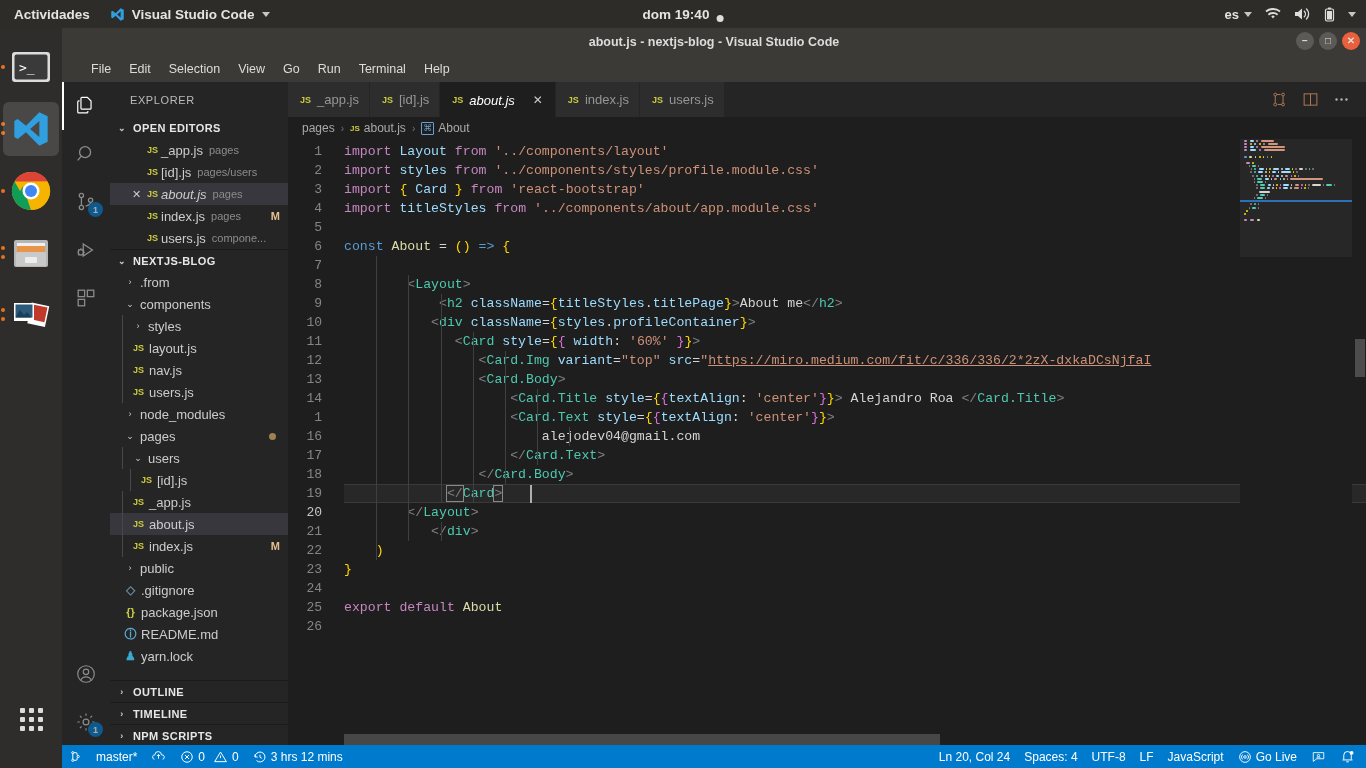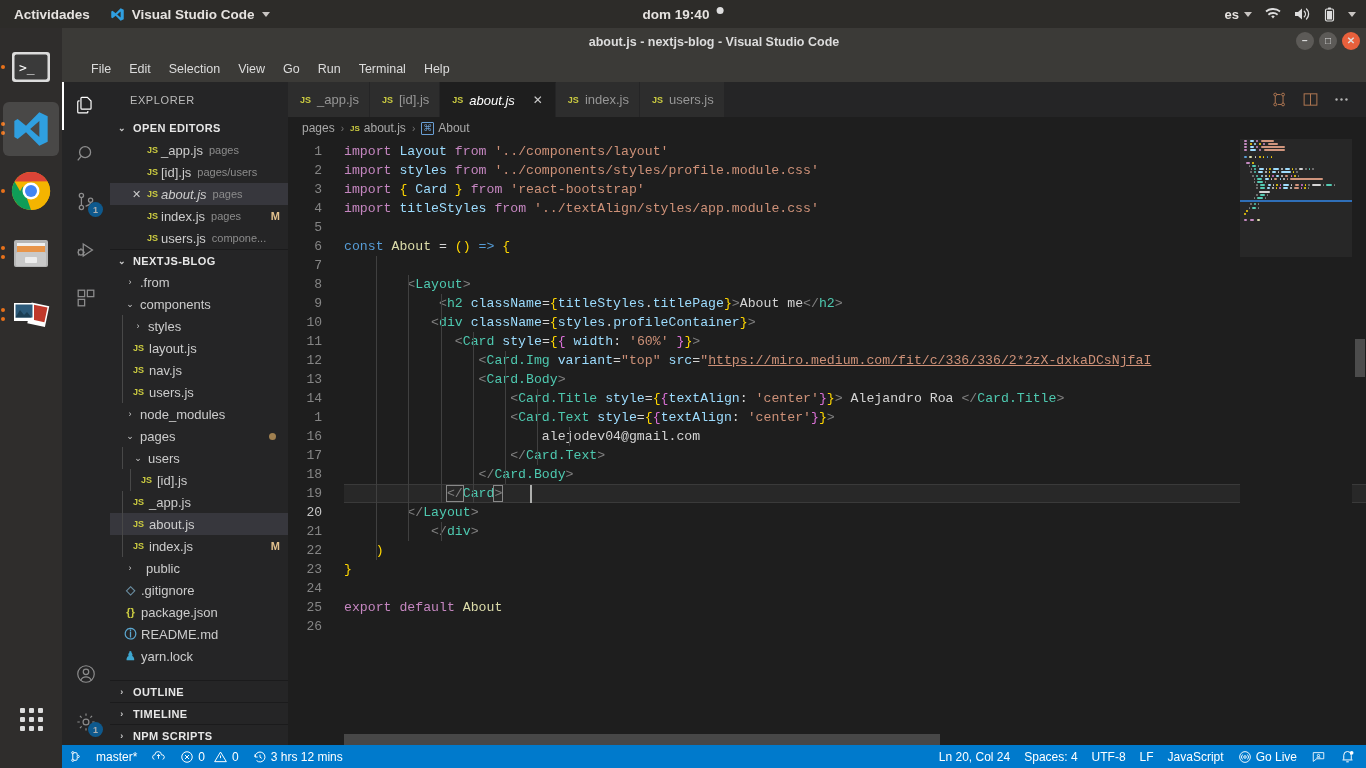--- a/index.html
+++ b/index.html
@@ -13,21 +13,21 @@
 
   
   #gnome-topbar {
     position:absolute; left:0; top:0; width:1366px; height:28px;
     background:#2d2c29; display:flex; align-items:center;
     color:#e6e3e0; font-size:13.5px; font-weight:bold; z-index:60;
   }
   #gnome-activities { padding:0 12px 0 14px; cursor:pointer; }
   .gn-app { display:flex; align-items:center; gap:7px; padding:0 8px; cursor:pointer; }
   .gn-caret { width:0;height:0;border-left:4px solid transparent;border-right:4px solid transparent;border-top:5px solid #c8c5c2; }
-  #gnome-clock { position:absolute; left:50%; transform:translateX(-50%); display:flex; align-items:flex-start; gap:7px; cursor:pointer; }
+  #gnome-clock { position:absolute; left:50%; transform:translateX(-50%); display:flex; align-items:flex-end; gap:7px; cursor:pointer; }
   .gn-dot { width:7px;height:7px;border-radius:50%;background:#ddd; }
   #gnome-right { position:absolute; right:10px; display:flex; align-items:center; gap:13px; }
   #gnome-right .kbd { font-size:13px; }
 
   
   #ubuntu-dock {
     position:absolute; left:0; top:28px; width:62px; height:740px;
     background:#2f2d2c; z-index:55;
   }
   .dock-item { position:relative; width:62px; height:62px; display:flex; align-items:center; justify-content:center; cursor:pointer; }
@@ -473,21 +473,21 @@
           <div class="row">
             <span style="display:inline-block;width:20px"></span>
             <span class="jsicon">JS</span>
             <span class="fname" style="margin-left:2px">index.js</span>
             <span class="fmod" style="right:8px">M</span>
             <span class="indent-guide" style="left: 12px;"></span>
           </div>
           <div class="row">
             <span style="display:inline-block;width:12px"></span>
             <span class="twisty">›</span>
-            <span class="fname" style="margin-left:8px">public</span>
+            <span class="fname" style="margin-left:2px">public</span>
           </div>
           <div class="row">
             <span style="display:inline-block;width:12px"></span>
             <span class="jsicon" style="color:#6b8fa3;font-size:12px">◇</span>
             <span class="fname" style="margin-left:2px">.gitignore</span>
           </div>
           <div class="row">
             <span style="display:inline-block;width:12px"></span>
             <span class="jsicon" style="color:#cbcb41;font-size:11px">{}</span>
             <span class="fname" style="margin-left:2px">package.json</span>
@@ -609,21 +609,21 @@
             <div class="lnum">22</div>
             <div class="lnum">23</div>
             <div class="lnum">24</div>
             <div class="lnum">25</div>
             <div class="lnum">26</div>
           </div>
         <div id="codelines" class="mono">
             <div class="cl"><span class="t-kw">import</span><span class="t-txt"> </span><span class="t-var">Layout</span><span class="t-txt"> </span><span class="t-kw">from</span><span class="t-txt"> </span><span class="t-str">'../components/layout'</span></div>
             <div class="cl"><span class="t-kw">import</span><span class="t-txt"> </span><span class="t-var">styles</span><span class="t-txt"> </span><span class="t-kw">from</span><span class="t-txt"> </span><span class="t-str">'../components/styles/profile.module.css'</span></div>
             <div class="cl"><span class="t-kw">import</span><span class="t-txt"> </span><span class="t-brc">{</span><span class="t-txt"> </span><span class="t-var">Card</span><span class="t-txt"> </span><span class="t-brc">}</span><span class="t-txt"> </span><span class="t-kw">from</span><span class="t-txt"> </span><span class="t-str">'react-bootstrap'</span></div>
-            <div class="cl"><span class="t-kw">import</span><span class="t-txt"> </span><span class="t-var">titleStyles</span><span class="t-txt"> </span><span class="t-kw">from</span><span class="t-txt"> </span><span class="t-str">'../textAlign/styles/app.module.css'</span></div>
+            <div class="cl"><span class="t-kw">import</span><span class="t-txt"> </span><span class="t-var">titleStyles</span><span class="t-txt"> </span><span class="t-kw">from</span><span class="t-txt"> </span><span class="t-str">'../components/about/app.module.css'</span></div>
             <div class="cl"></div>
             <div class="cl"><span class="t-kw2">const</span><span class="t-txt"> </span><span class="t-fn">About</span><span class="t-txt"> </span><span class="t-txt">=</span><span class="t-txt"> </span><span class="t-brc">(</span><span class="t-brc">)</span><span class="t-txt"> </span><span class="t-kw2">=&gt;</span><span class="t-txt"> </span><span class="t-brc">{</span></div>
             <div class="cl"><span class="ig" style="left: 32.2px;"></span></div>
             <div class="cl"><span class="ig" style="left: 32.2px;"></span><span class="ig" style="left: 64.4px;"></span><span class="t-txt">        </span><span class="t-punc">&lt;</span><span class="t-tag">Layout</span><span class="t-punc">&gt;</span></div>
             <div class="cl"><span class="ig" style="left: 32.2px;"></span><span class="ig" style="left: 64.4px;"></span><span class="ig" style="left: 96.6px;"></span><span class="t-txt">            </span><span class="t-punc">&lt;</span><span class="t-tag">h2</span><span class="t-txt"> </span><span class="t-var">className</span><span class="t-txt">=</span><span class="t-brc">{</span><span class="t-var">titleStyles</span><span class="t-txt">.</span><span class="t-var">titlePage</span><span class="t-brc">}</span><span class="t-punc">&gt;</span><span class="t-txt">About me</span><span class="t-punc">&lt;/</span><span class="t-tag">h2</span><span class="t-punc">&gt;</span></div>
             <div class="cl"><span class="ig" style="left: 32.2px;"></span><span class="ig" style="left: 64.4px;"></span><span class="ig" style="left: 96.6px;"></span><span class="t-txt">           </span><span class="t-punc">&lt;</span><span class="t-tag">div</span><span class="t-txt"> </span><span class="t-var">className</span><span class="t-txt">=</span><span class="t-brc">{</span><span class="t-var">styles</span><span class="t-txt">.</span><span class="t-var">profileContainer</span><span class="t-brc">}</span><span class="t-punc">&gt;</span></div>
             <div class="cl"><span class="ig" style="left: 32.2px;"></span><span class="ig" style="left: 64.4px;"></span><span class="ig" style="left: 96.6px;"></span><span class="ig" style="left: 128.8px;"></span><span class="t-txt">              </span><span class="t-punc">&lt;</span><span class="t-tag">Card</span><span class="t-txt"> </span><span class="t-var">style</span><span class="t-txt">=</span><span class="t-brc">{</span><span class="t-brc2">{</span><span class="t-txt"> </span><span class="t-var">width</span><span class="t-txt">:</span><span class="t-txt"> </span><span class="t-str">'60%'</span><span class="t-txt"> </span><span class="t-brc2">}</span><span class="t-brc">}</span><span class="t-punc">&gt;</span></div>
             <div class="cl"><span class="ig" style="left: 32.2px;"></span><span class="ig" style="left: 64.4px;"></span><span class="ig" style="left: 96.6px;"></span><span class="ig" style="left: 128.8px;"></span><span class="ig" style="left: 161px;"></span><span class="t-txt">                 </span><span class="t-punc">&lt;</span><span class="t-tag">Card.Img</span><span class="t-txt"> </span><span class="t-var">variant</span><span class="t-txt">=</span><span class="t-str">"top"</span><span class="t-txt"> </span><span class="t-var">src</span><span class="t-txt">=</span><span class="t-str">"</span><span class="t-link">https://miro.medium.com/fit/c/336/336/2*2zX-dxkaDCsNjfaI</span></div>
             <div class="cl"><span class="ig" style="left: 32.2px;"></span><span class="ig" style="left: 64.4px;"></span><span class="ig" style="left: 96.6px;"></span><span class="ig" style="left: 128.8px;"></span><span class="ig" style="left: 161px;"></span><span class="t-txt">                 </span><span class="t-punc">&lt;</span><span class="t-tag">Card.Body</span><span class="t-punc">&gt;</span></div>
             <div class="cl"><span class="ig" style="left: 32.2px;"></span><span class="ig" style="left: 64.4px;"></span><span class="ig" style="left: 96.6px;"></span><span class="ig" style="left: 128.8px;"></span><span class="ig" style="left: 161px;"></span><span class="ig" style="left: 193.2px;"></span><span class="t-txt">                     </span><span class="t-punc">&lt;</span><span class="t-tag">Card.Title</span><span class="t-txt"> </span><span class="t-var">style</span><span class="t-txt">=</span><span class="t-brc">{</span><span class="t-brc2">{</span><span class="t-var">textAlign</span><span class="t-txt">:</span><span class="t-txt"> </span><span class="t-str">'center'</span><span class="t-brc2">}</span><span class="t-brc">}</span><span class="t-punc">&gt;</span><span class="t-txt"> Alejandro Roa </span><span class="t-punc">&lt;/</span><span class="t-tag">Card.Title</span><span class="t-punc">&gt;</span></div>

